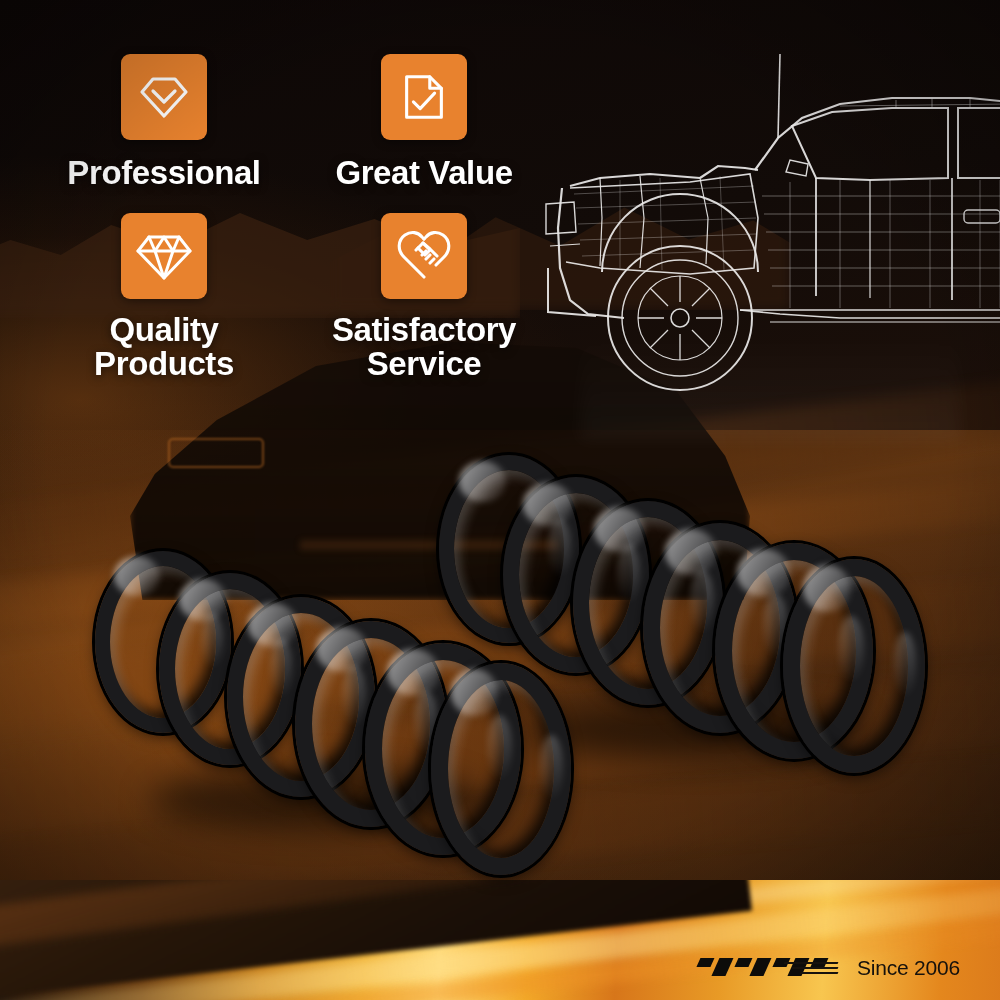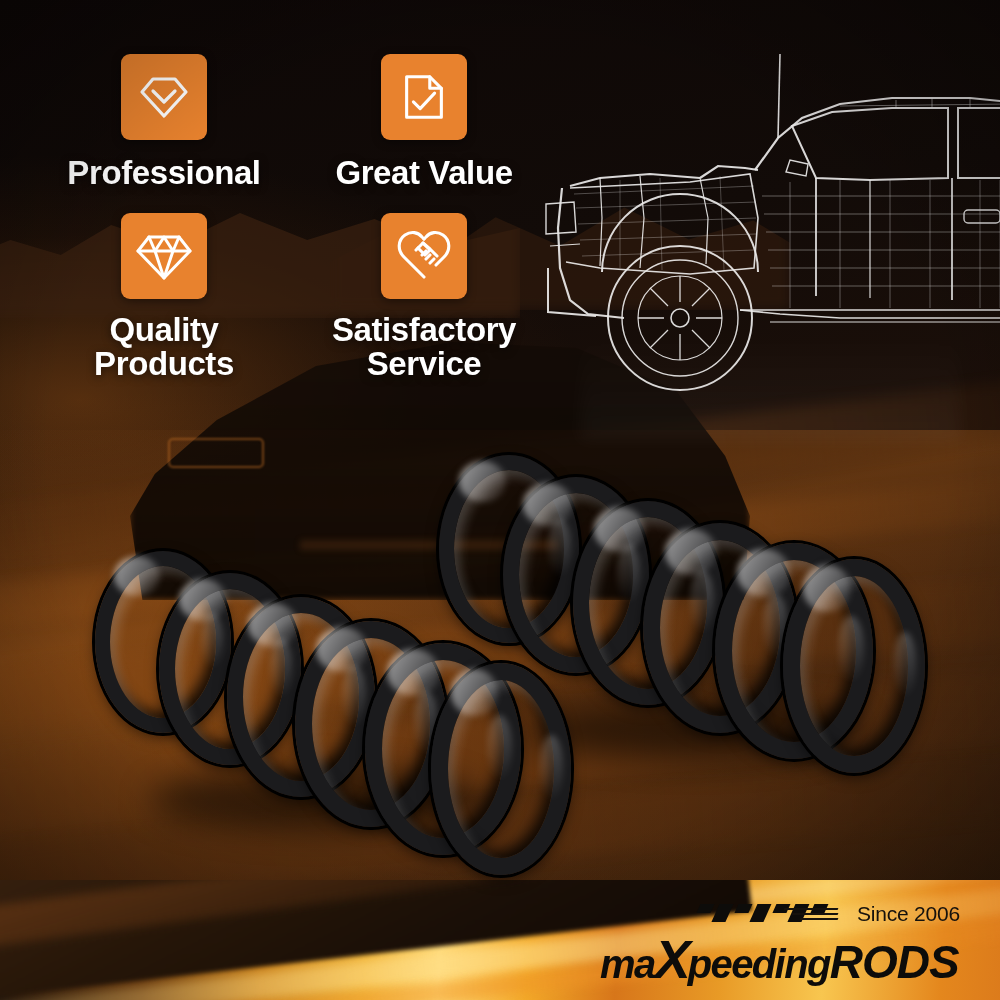--- a/index.html
+++ b/index.html
@@ -581,20 +581,17 @@
             <i class="small"></i>
         </div>
         <div class="since-lines">
           <i></i>
             <i></i>
             <i></i>
         </div>
         <div class="since-text">Since 2006</div>
       </div>
 
-      <div class="logo-main">
-        <span class="lc-ma">ma</span><span class="lc-x">X</span><span class="lc-peeding">peeding</span><span class="lc-rods">RODS</span>
-      </div>
 
     </div>
   </div>
 
 </div>
 
 </body></html>

